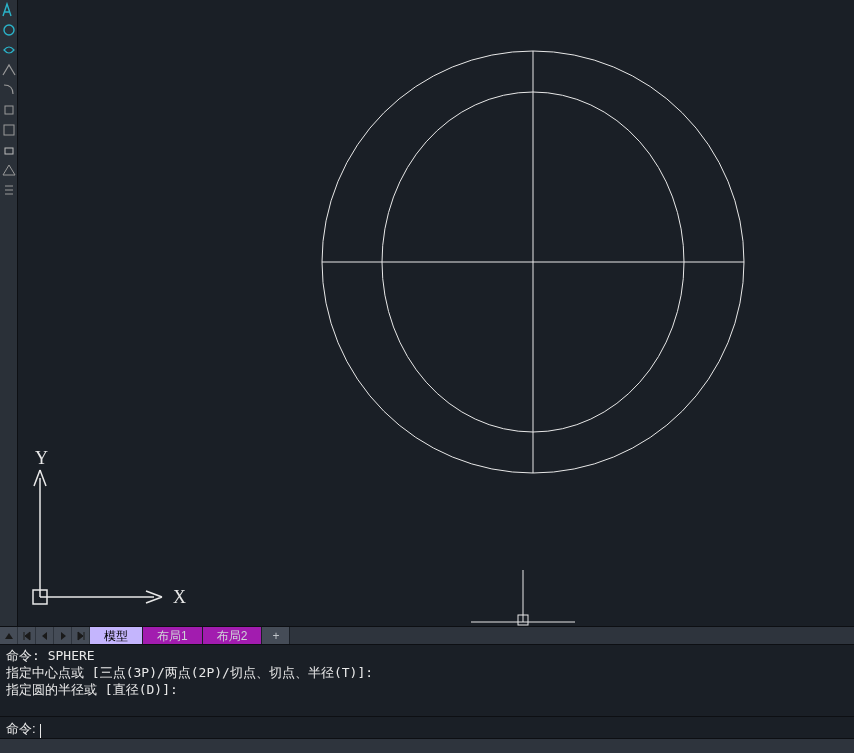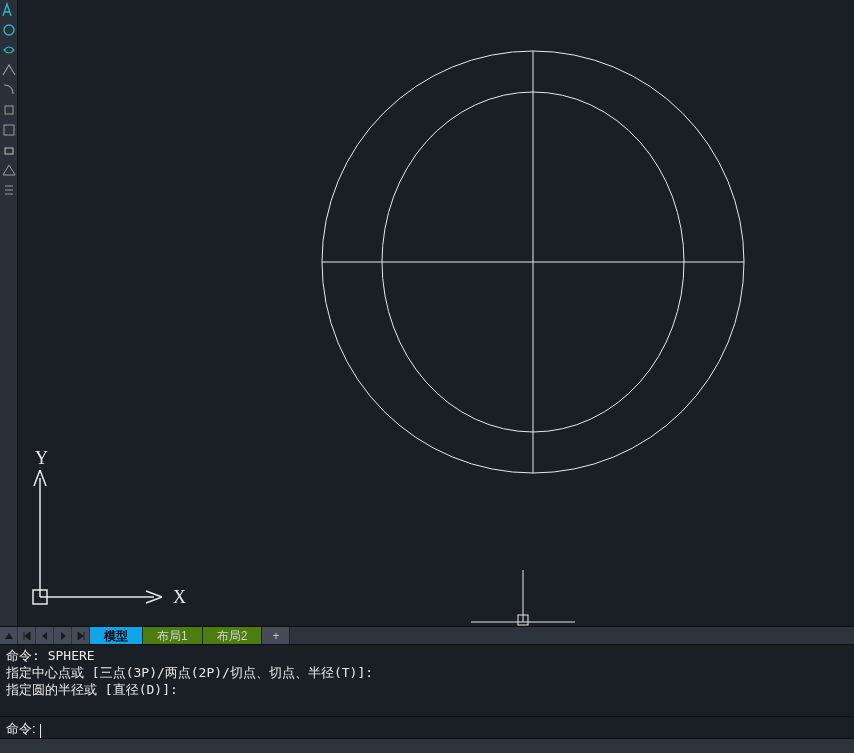--- a/index.html
+++ b/index.html
@@ -25,23 +25,23 @@
   .tab-nav {
     display: flex; align-items: center; background: #454c57;
   }
   .tab-btn {
     width: 18px; height: 18px; display: flex; align-items: center; justify-content: center;
     color: #2a2a2a; cursor: pointer; border-right: 1px solid #2e343d;
   }
   .tab-btn svg { display:block; }
   .tab {
     padding: 0 14px; height: 18px; line-height: 18px; color: #cfd3d8;
-    border-right: 1px solid #1a1f26; cursor: pointer; background:#4d7c0f;
+    border-right: 1px solid #1a1f26; cursor: pointer; background:#a21caf;
   }
-  .tab.active { background: #0ea5e9; color: #000; font-weight: bold; }
+  .tab.active { background: #c4b5fd; color: #000; font-weight: normal; }
   .tab.plus { padding: 0 10px; color:#bfc3c8; background:#454c57; }
   .cmd-history {
     position: absolute; left: 0; top: 644px; width: 854px; height: 62px;
     background: #1a1f26; color: #e8e8e8; padding: 2px 6px 2px 6px;
     font-size: 13px; line-height: 17px; white-space: pre;
     font-family: "SimSun","Microsoft YaHei",monospace;
     border-top: 1px solid #0d0f13;
   }
   .cmd-input-row {
     position: absolute; left: 0; top: 716px; width: 854px; height: 22px;

